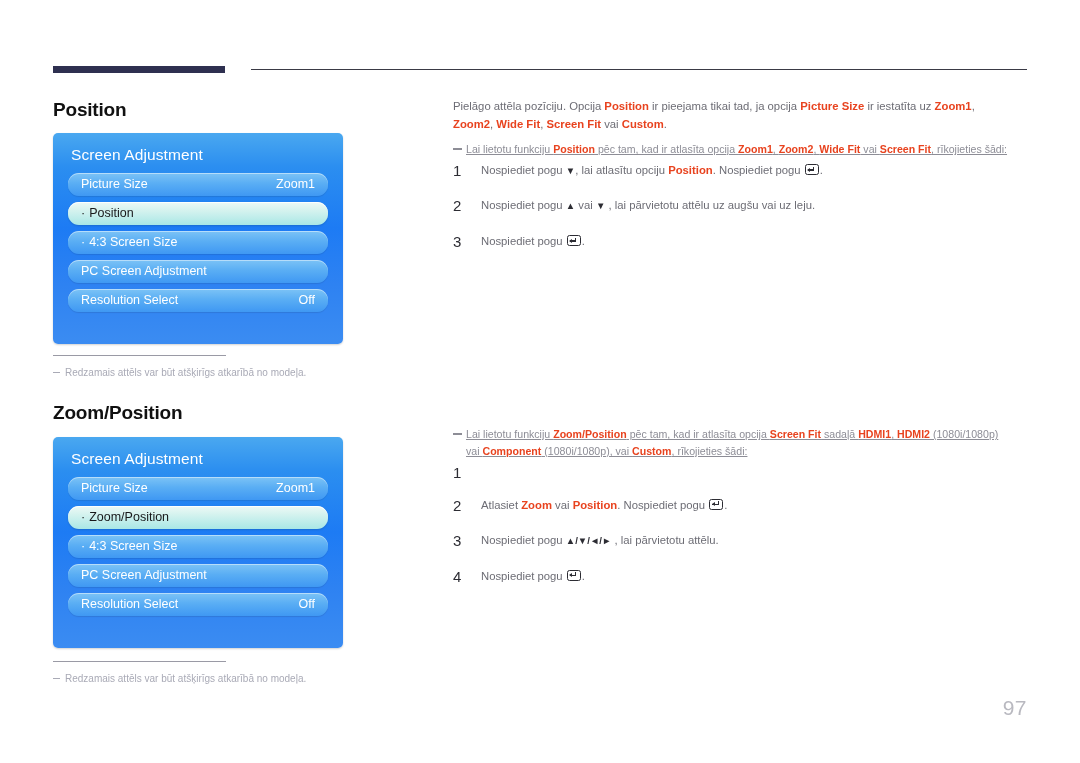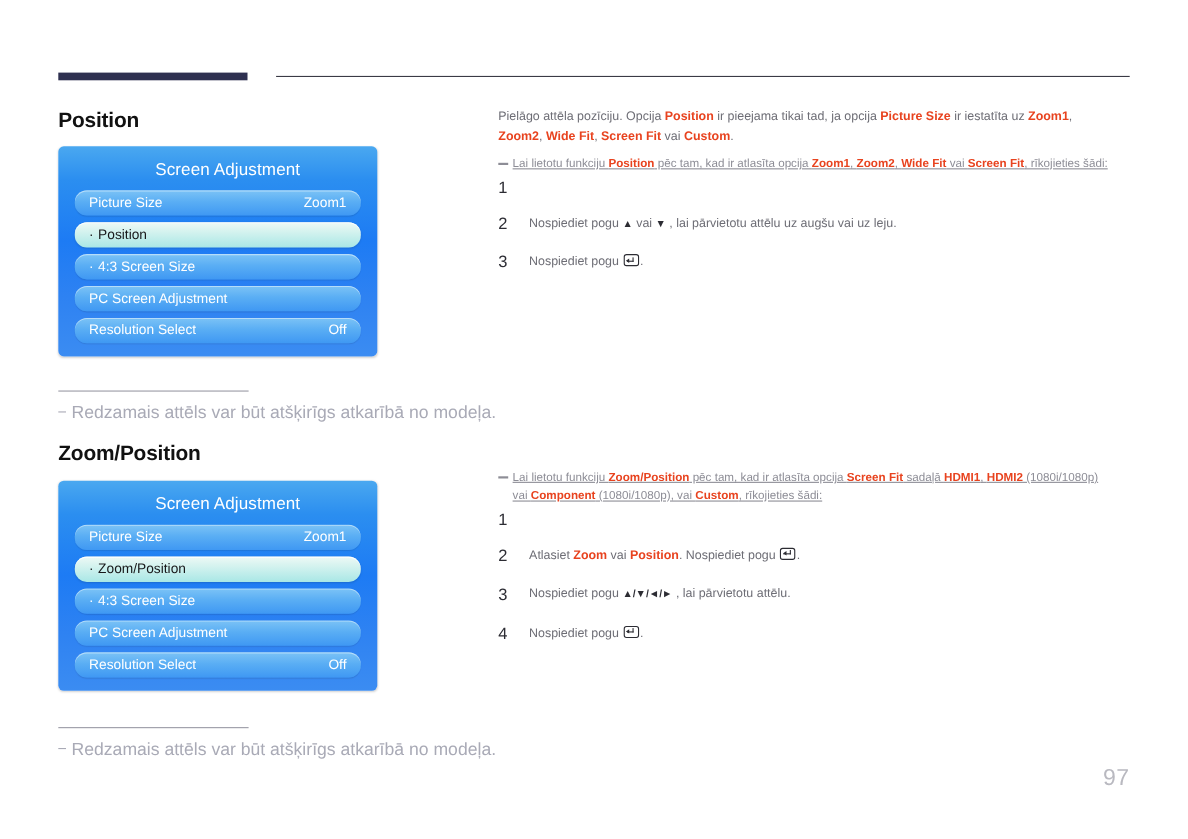--- a/index.html
+++ b/index.html
@@ -59,23 +59,22 @@
     left: 53px;
     width: 290px;
     border-radius: 5px;
     background: linear-gradient(to bottom,
         #4aa8f0 0%,
         #2b8ef0 16%,
         #1d7bf4 45%,
         #2e82f2 72%,
         #3b8cf2 100%);
     box-shadow: 0 1px 2px rgba(0,0,0,0.18);
-    padding: 0 0 6px 0;
+    padding: 0 0 26px 0;
     box-sizing: border-box;
-    text-align: center;
   }
   #osd-position { top: 133px; }
   #osd-zoomposition { top: 437px; }
 
   .osd-title {
     color: #ffffff;
     font-size: 15.5px;
     padding: 13px 0 9px 18px;
     letter-spacing: 0.1px;
   }
@@ -130,21 +129,21 @@
   }
   #caption-1 { top: 355px; }
   #caption-2 { top: 661px; }
   .caption .cap-rule {
     width: 173px;
     height: 1px;
     background: #9a9aa5;
     margin-bottom: 11px;
   }
   .caption .cap-text {
-    font-size: 16px;
+    font-size: 10px;
     color: #a9aab6;
     white-space: nowrap;
   }
   .caption .cap-dash {
     display: inline-block;
     width: 7px;
     height: 1px;
     background: #a9aab6;
     vertical-align: middle;
     margin-right: 5px;
@@ -324,20 +323,21 @@
 <div class="body-col" id="body-position">
 
   <p class="para"><span>Pielāgo attēla pozīciju. Opcija </span><strong class="hl">Position</strong><span> ir pieejama tikai tad, ja opcija </span><strong class="hl">Picture Size</strong><span> ir iestatīta uz </span><strong class="hl">Zoom1</strong><span>, </span><strong class="hl">Zoom2</strong><span>, </span><strong class="hl">Wide Fit</strong><span>, </span><strong class="hl">Screen Fit</strong><span> vai </span><strong class="hl">Custom</strong><span>.</span></p>
 
   <div class="note"><span class="note-dash"></span><span>Lai lietotu funkciju </span><strong class="hl">Position</strong><span> pēc tam, kad ir atlasīta opcija </span><strong class="hl">Zoom1</strong><span>, </span><strong class="hl">Zoom2</strong><span>, </span><strong class="hl">Wide Fit</strong><span> vai </span><strong class="hl">Screen Fit</strong><span>, rīkojieties šādi:</span></div>
 
   <div class="steps">
 
     <div class="step">
       <span class="step-num">1</span>
+      <span class="step-text"><span>Nospiediet pogu </span><span class="arrow">▼</span><span>, lai atlasītu opciju </span><strong class="hl">Position</strong><span>. Nospiediet pogu </span><span class="enter-key"><span class="tip"></span></span><span>.</span></span>
     </div>
 
     <div class="step">
       <span class="step-num">2</span>
       <span class="step-text"><span>Nospiediet pogu </span><span class="arrow">▲</span><span> vai </span><span class="arrow">▼</span><span> , lai pārvietotu attēlu uz augšu vai uz leju.</span></span>
     </div>
 
     <div class="step">
       <span class="step-num">3</span>
       <span class="step-text"><span>Nospiediet pogu </span><span class="enter-key"><span class="tip"></span></span><span>.</span></span>

